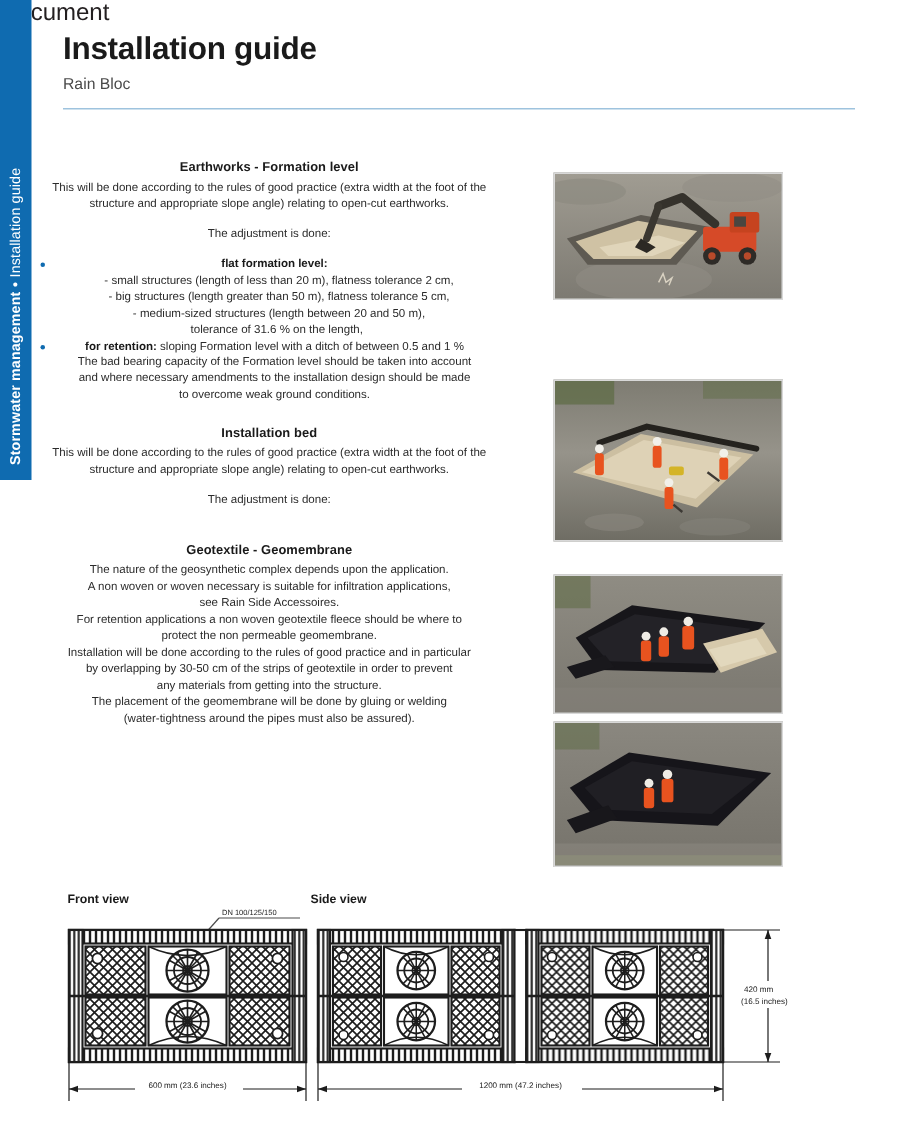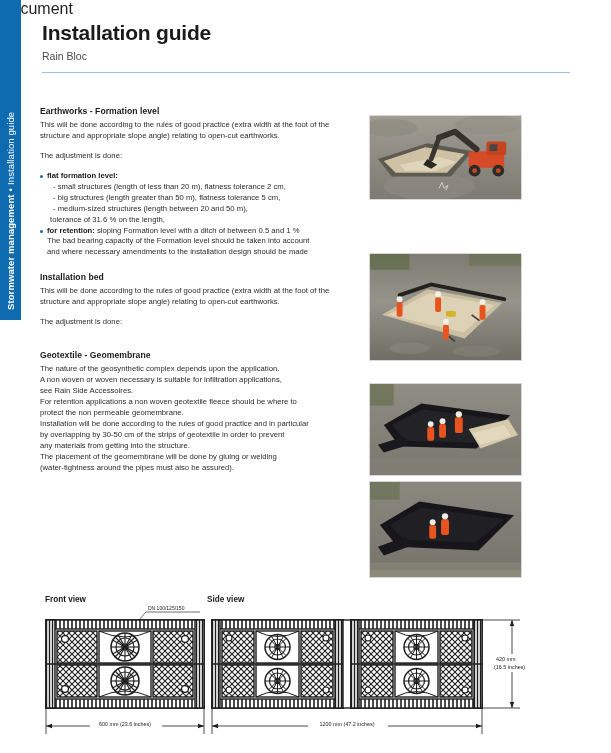--- a/index.html
+++ b/index.html
@@ -86,23 +86,24 @@
     left: 42px;
     top: 72px;
     width: 528px;
     height: 1px;
     background: #9ec3de;
   }
 
   
   #text-col {
     position: absolute;
-    left: 40px;
+    left: 27px;
     top: 106px;
     width: 305px;
+    text-align: center;
   }
   .sec { margin: 0 0 0 0; }
   .sec-title {
     font-size: 8.6px;
     font-weight: bold;
     color: #1a1a1a;
     margin: 0 0 4px 0;
     letter-spacing: .05px;
   }
   .sec-para {
@@ -221,20 +222,21 @@
         <div class="sub-line">- small structures (length of less than 20 m), flatness tolerance 2 cm,</div>
         <div class="sub-line">- big structures (length greater than 50 m), flatness tolerance 5 cm,</div>
         <div class="sub-line">- medium-sized structures (length between 20 and 50 m),</div>
         <div class="tol-line">tolerance of 31.6 % on the length,</div>
 
         <li class="bullet-li">
           <b>for retention:</b><span> sloping Formation level with a ditch of between 0.5 and 1 %</span>
         </li>
         <div class="cont-line">The bad bearing capacity of the Formation level should be taken into account</div>
         <div class="cont-line">and where necessary amendments to the installation design should be made</div>
+        <div class="cont-line">to overcome weak ground conditions.</div>
       </ul>
     </div>
 
     <div class="block-sep"></div>
 
     <div class="sec">
       <div class="sec-title">Installation bed</div>
       <p class="sec-para">This will be done according to the rules of good practice (extra width at the foot of the structure and appropriate slope angle) relating to open-cut earthworks.</p>
       <div class="sec-gap"></div>
       <p class="sec-para">The adjustment is done:</p>

